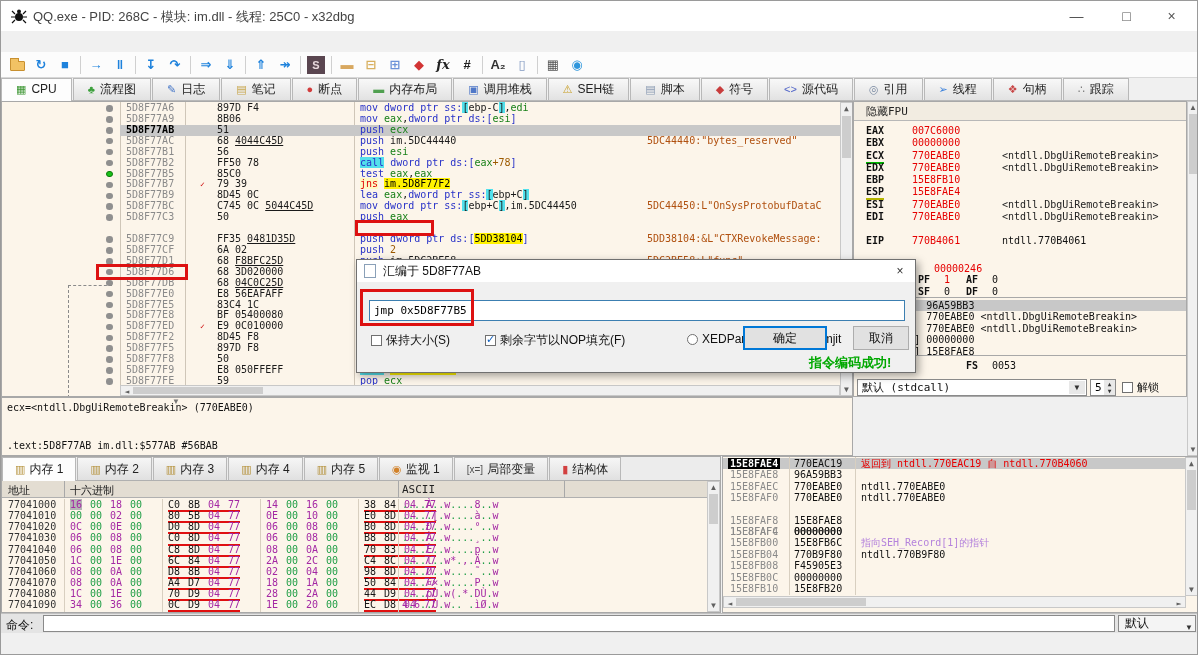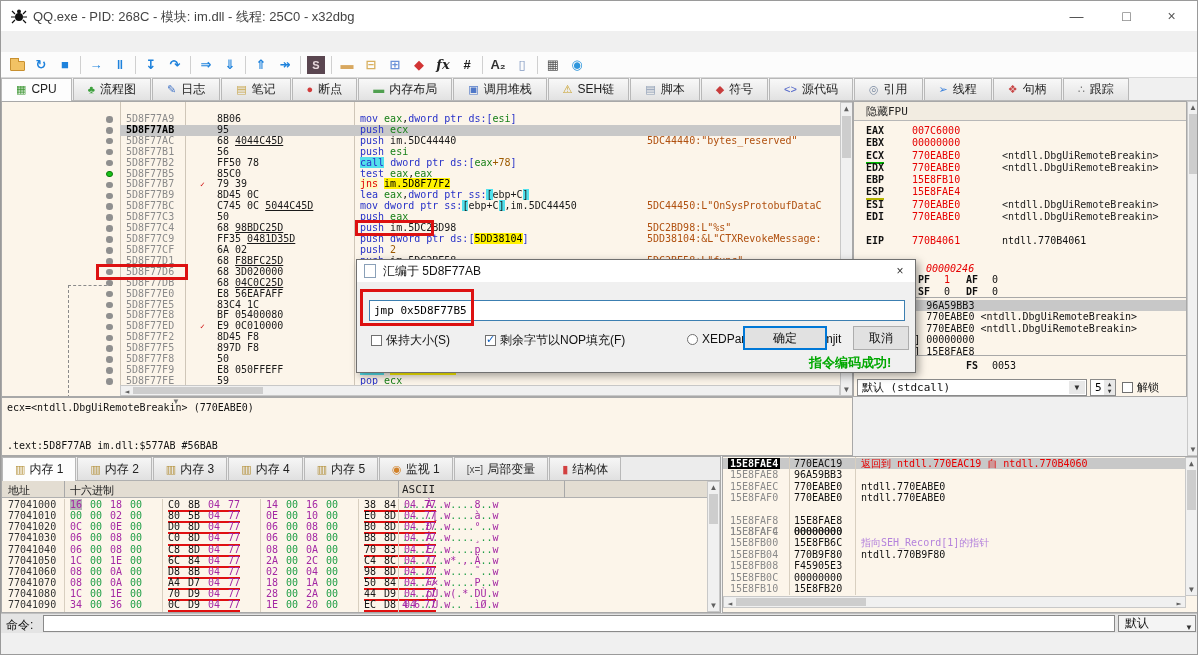--- a/index.html
+++ b/index.html
@@ -185,31 +185,37 @@
 
   <div id="tabbar"><span class="vtab active"><span class="tg" style="color: rgb(60, 150, 50);">▦</span><span>CPU</span></span><span class="vtab"><span class="tg" style="color: rgb(60, 160, 60);">♣</span><span>流程图</span></span><span class="vtab"><span class="tg" style="color: rgb(72, 120, 200);">✎</span><span>日志</span></span><span class="vtab"><span class="tg" style="color: rgb(200, 168, 80);">▤</span><span>笔记</span></span><span class="vtab"><span class="tg" style="color: rgb(210, 60, 60);">●</span><span>断点</span></span><span class="vtab"><span class="tg" style="color: rgb(80, 160, 80);">▬</span><span>内存布局</span></span><span class="vtab"><span class="tg" style="color: rgb(80, 120, 200);">▣</span><span>调用堆栈</span></span><span class="vtab"><span class="tg" style="color: rgb(200, 160, 40);">⚠</span><span>SEH链</span></span><span class="vtab"><span class="tg" style="color: rgb(140, 156, 180);">▤</span><span>脚本</span></span><span class="vtab"><span class="tg" style="color: rgb(200, 60, 60);">◆</span><span>符号</span></span><span class="vtab"><span class="tg" style="color: rgb(80, 100, 200);">&lt;&gt;</span><span>源代码</span></span><span class="vtab"><span class="tg" style="color: rgb(120, 136, 160);">◎</span><span>引用</span></span><span class="vtab"><span class="tg" style="color: rgb(60, 130, 220);">➢</span><span>线程</span></span><span class="vtab"><span class="tg" style="color: rgb(200, 70, 70);">❖</span><span>句柄</span></span><span class="vtab"><span class="tg" style="color: rgb(120, 120, 120);">∴</span><span>跟踪</span></span></div>
 
   <div id="main">
 
     <div id="disasm" class="mono">
       <div class="colsep" style="left:118px"></div>
       <div class="colsep" style="left:183px"></div>
       <div class="colsep" style="left:352px"></div>
       <div id="dis-rows">
+          <div class="drow" style="top: 0px;">
+            <div class="d-dot"></div>
+            <span class="dt d-addr">5D8F77A6</span>
+            <span class="dt d-bytes"><span class="">897D F4</span></span>
+            <span class="dt d-ins"><span class="m">mov </span><span class="m">dword ptr </span><span class="m">ss:</span><span class="h">[</span><span class="">ebp-C</span><span class="h">]</span><span class="">,</span><span class="r">edi</span></span>
+          </div>
           <div class="drow" style="top: 10.92px;">
             <div class="d-dot"></div>
             <span class="dt d-addr">5D8F77A9</span>
             <span class="dt d-bytes"><span class="">8B06</span></span>
             <span class="dt d-ins"><span class="m">mov </span><span class="r">eax</span><span class="">,</span><span class="m">dword ptr </span><span class="m">ds:[</span><span class="r">esi</span><span class="m">]</span></span>
           </div>
           <div class="drow" style="top: 21.84px;">
             <div class="band"></div>
             <div class="d-dot"></div>
             <span class="dt d-addr sel">5D8F77AB</span>
-            <span class="dt d-bytes"><span class="">95</span></span>
+            <span class="dt d-bytes"><span class="">51</span></span>
             <span class="dt d-ins"><span class="m">push </span><span class="r">ecx</span></span>
           </div>
           <div class="drow" style="top: 32.76px; text-align: center;">
             <div class="d-dot"></div>
             <span class="dt d-addr">5D8F77AC</span>
             <span class="dt d-bytes"><span class="">68 </span><span class="u">4044C45D</span></span>
             <span class="dt d-ins"><span class="m">push </span><span class="">im.5DC44440</span></span>
             <span class="dt d-cmt">5DC44440:"bytes_reserved"</span>
           </div>
           <div class="drow" style="top: 43.68px;">
@@ -248,27 +254,20 @@
             <span class="dt d-addr">5D8F77BC</span>
             <span class="dt d-bytes"><span class="">C745 0C </span><span class="u">5044C45D</span></span>
             <span class="dt d-ins"><span class="m">mov </span><span class="m">dword ptr </span><span class="m">ss:</span><span class="h">[</span><span class="">ebp+C</span><span class="h">]</span><span class="">,im.5DC44450</span></span>
             <span class="dt d-cmt">5DC44450:L"OnSysProtobufDataC</span>
           </div>
           <div class="drow" style="top: 109.2px;">
             <div class="d-dot"></div>
             <span class="dt d-addr">5D8F77C3</span>
             <span class="dt d-bytes"><span class="">50</span></span>
             <span class="dt d-ins"><span class="m">push </span><span class="r">eax</span></span>
-          </div>
-          <div class="drow" style="top: 120.12px;">
-            <div class="d-dot"></div>
-            <span class="dt d-addr">5D8F77C4</span>
-            <span class="dt d-bytes"><span class="">68 </span><span class="u">98BDC25D</span></span>
-            <span class="dt d-ins"><span class="m">push </span><span class="">im.5DC2BD98</span></span>
-            <span class="dt d-cmt">5DC2BD98:L"%s"</span>
           </div>
           <div class="drow" style="top: 131.04px;">
             <div class="d-dot"></div>
             <span class="dt d-addr">5D8F77C9</span>
             <span class="dt d-bytes"><span class="">FF35 </span><span class="u">0481D35D</span></span>
             <span class="dt d-ins"><span class="m">push </span><span class="m">dword ptr </span><span class="m">ds:[</span><span class="y">5DD38104</span><span class="m">]</span></span>
             <span class="dt d-cmt">5DD38104:&amp;L"CTXRevokeMessage:</span>
           </div>
           <div class="drow" style="top: 141.96px;">
             <div class="d-dot"></div>
@@ -374,21 +373,21 @@
       <div id="reg-rows">
           <div class="rrow" style="top: 23px;"><span class="rl">EAX</span><span class="rv">007C6000</span></div>
           <div class="rrow" style="top: 35.25px;"><span class="rl">EBX</span><span class="rv">00000000</span></div>
           <div class="rrow" style="top: 47.5px;"><span class="rl ugreen">ECX</span><span class="rv">770EABE0</span><span class="rs">&lt;ntdll.DbgUiRemoteBreakin&gt;</span></div>
           <div class="rrow" style="top: 59.75px;"><span class="rl">EDX</span><span class="rv">770EABE0</span><span class="rs">&lt;ntdll.DbgUiRemoteBreakin&gt;</span></div>
           <div class="rrow" style="top: 72px;"><span class="rl">EBP</span><span class="rv">15E8FB10</span></div>
           <div class="rrow" style="top: 84.25px;"><span class="rl uolive">ESP</span><span class="rv">15E8FAE4</span></div>
           <div class="rrow" style="top: 96.5px;"><span class="rl">ESI</span><span class="rv">770EABE0</span><span class="rs">&lt;ntdll.DbgUiRemoteBreakin&gt;</span></div>
           <div class="rrow" style="top: 108.75px;"><span class="rl">EDI</span><span class="rv">770EABE0</span><span class="rs">&lt;ntdll.DbgUiRemoteBreakin&gt;</span></div>
           <div class="rrow" style="top: 133.4px;"><span class="rl">EIP</span><span class="rv">770B4061</span><span class="rs" style="color: rgb(17, 17, 17);">ntdll.770B4061</span></div>
-          <div class="rrow" style="top: 161px;"><span class="rl">EFLAGS</span><span class="rv" style="left: 72px; font-style: italic;">00000246</span></div>
+          <div class="rrow" style="top: 161px;"><span class="rl">EFLAGS</span><span class="rv" style="left: 80px;">00000246</span></div>
           <div class="rrow" style="top: 171.7px;"><span class="fl" style="position: absolute; left: 12px;">ZF</span><span class="fv" style="position: absolute; left: 38px;">1</span><span class="fl" style="position: absolute; left: 64px;">PF</span><span class="fv" style="position: absolute; left: 90px; color: rgb(230, 0, 0);">1</span><span class="fl" style="position: absolute; left: 112px;">AF</span><span class="fv" style="position: absolute; left: 138px;">0</span></div>
           <div class="rrow" style="top: 183.95px;"><span class="fl" style="position: absolute; left: 12px;">OF</span><span class="fv" style="position: absolute; left: 38px;">0</span><span class="fl" style="position: absolute; left: 64px;">SF</span><span class="fv" style="position: absolute; left: 90px;">0</span><span class="fl" style="position: absolute; left: 112px;">DF</span><span class="fv" style="position: absolute; left: 138px;">0</span></div>
           <div class="rrow" style="top: 196.2px;"><span class="fl" style="position: absolute; left: 12px;">CF</span><span class="fv" style="position: absolute; left: 38px;">0</span><span class="fl" style="position: absolute; left: 64px;">TF</span><span class="fv" style="position: absolute; left: 90px;">0</span><span class="fl" style="position: absolute; left: 112px;">IF</span><span class="fv" style="position: absolute; left: 138px;">1</span></div>
           <div class="rrow" style="top: 222px;"><span class="rl" style="font-weight: normal;">LastError</span><span class="rv" style="left: 72px;">00000000 (ERROR_SUCCESS)</span></div>
           <div class="rrow" style="top: 234px;"><span class="rl" style="font-weight: normal;">LastStatus</span><span class="rv" style="left: 72px;">00000000 (STATUS_SUCCESS)</span></div>
           <div class="rrow" style="top: 258px;"><span class="fl" style="position: absolute; left: 12px;">GS</span><span class="fv" style="position: absolute; left: 38px;">002B</span><span class="fl" style="position: absolute; left: 112px;">FS</span><span class="fv" style="position: absolute; left: 138px;">0053</span></div>
         </div>
       <div id="combo-row">
         <div id="calling-combo"><span>默认 (stdcall)</span><span class="dd">▼</span></div>
         <div id="depth-spin"><span>5</span><span class="sp">▲<br>▼</span></div>

